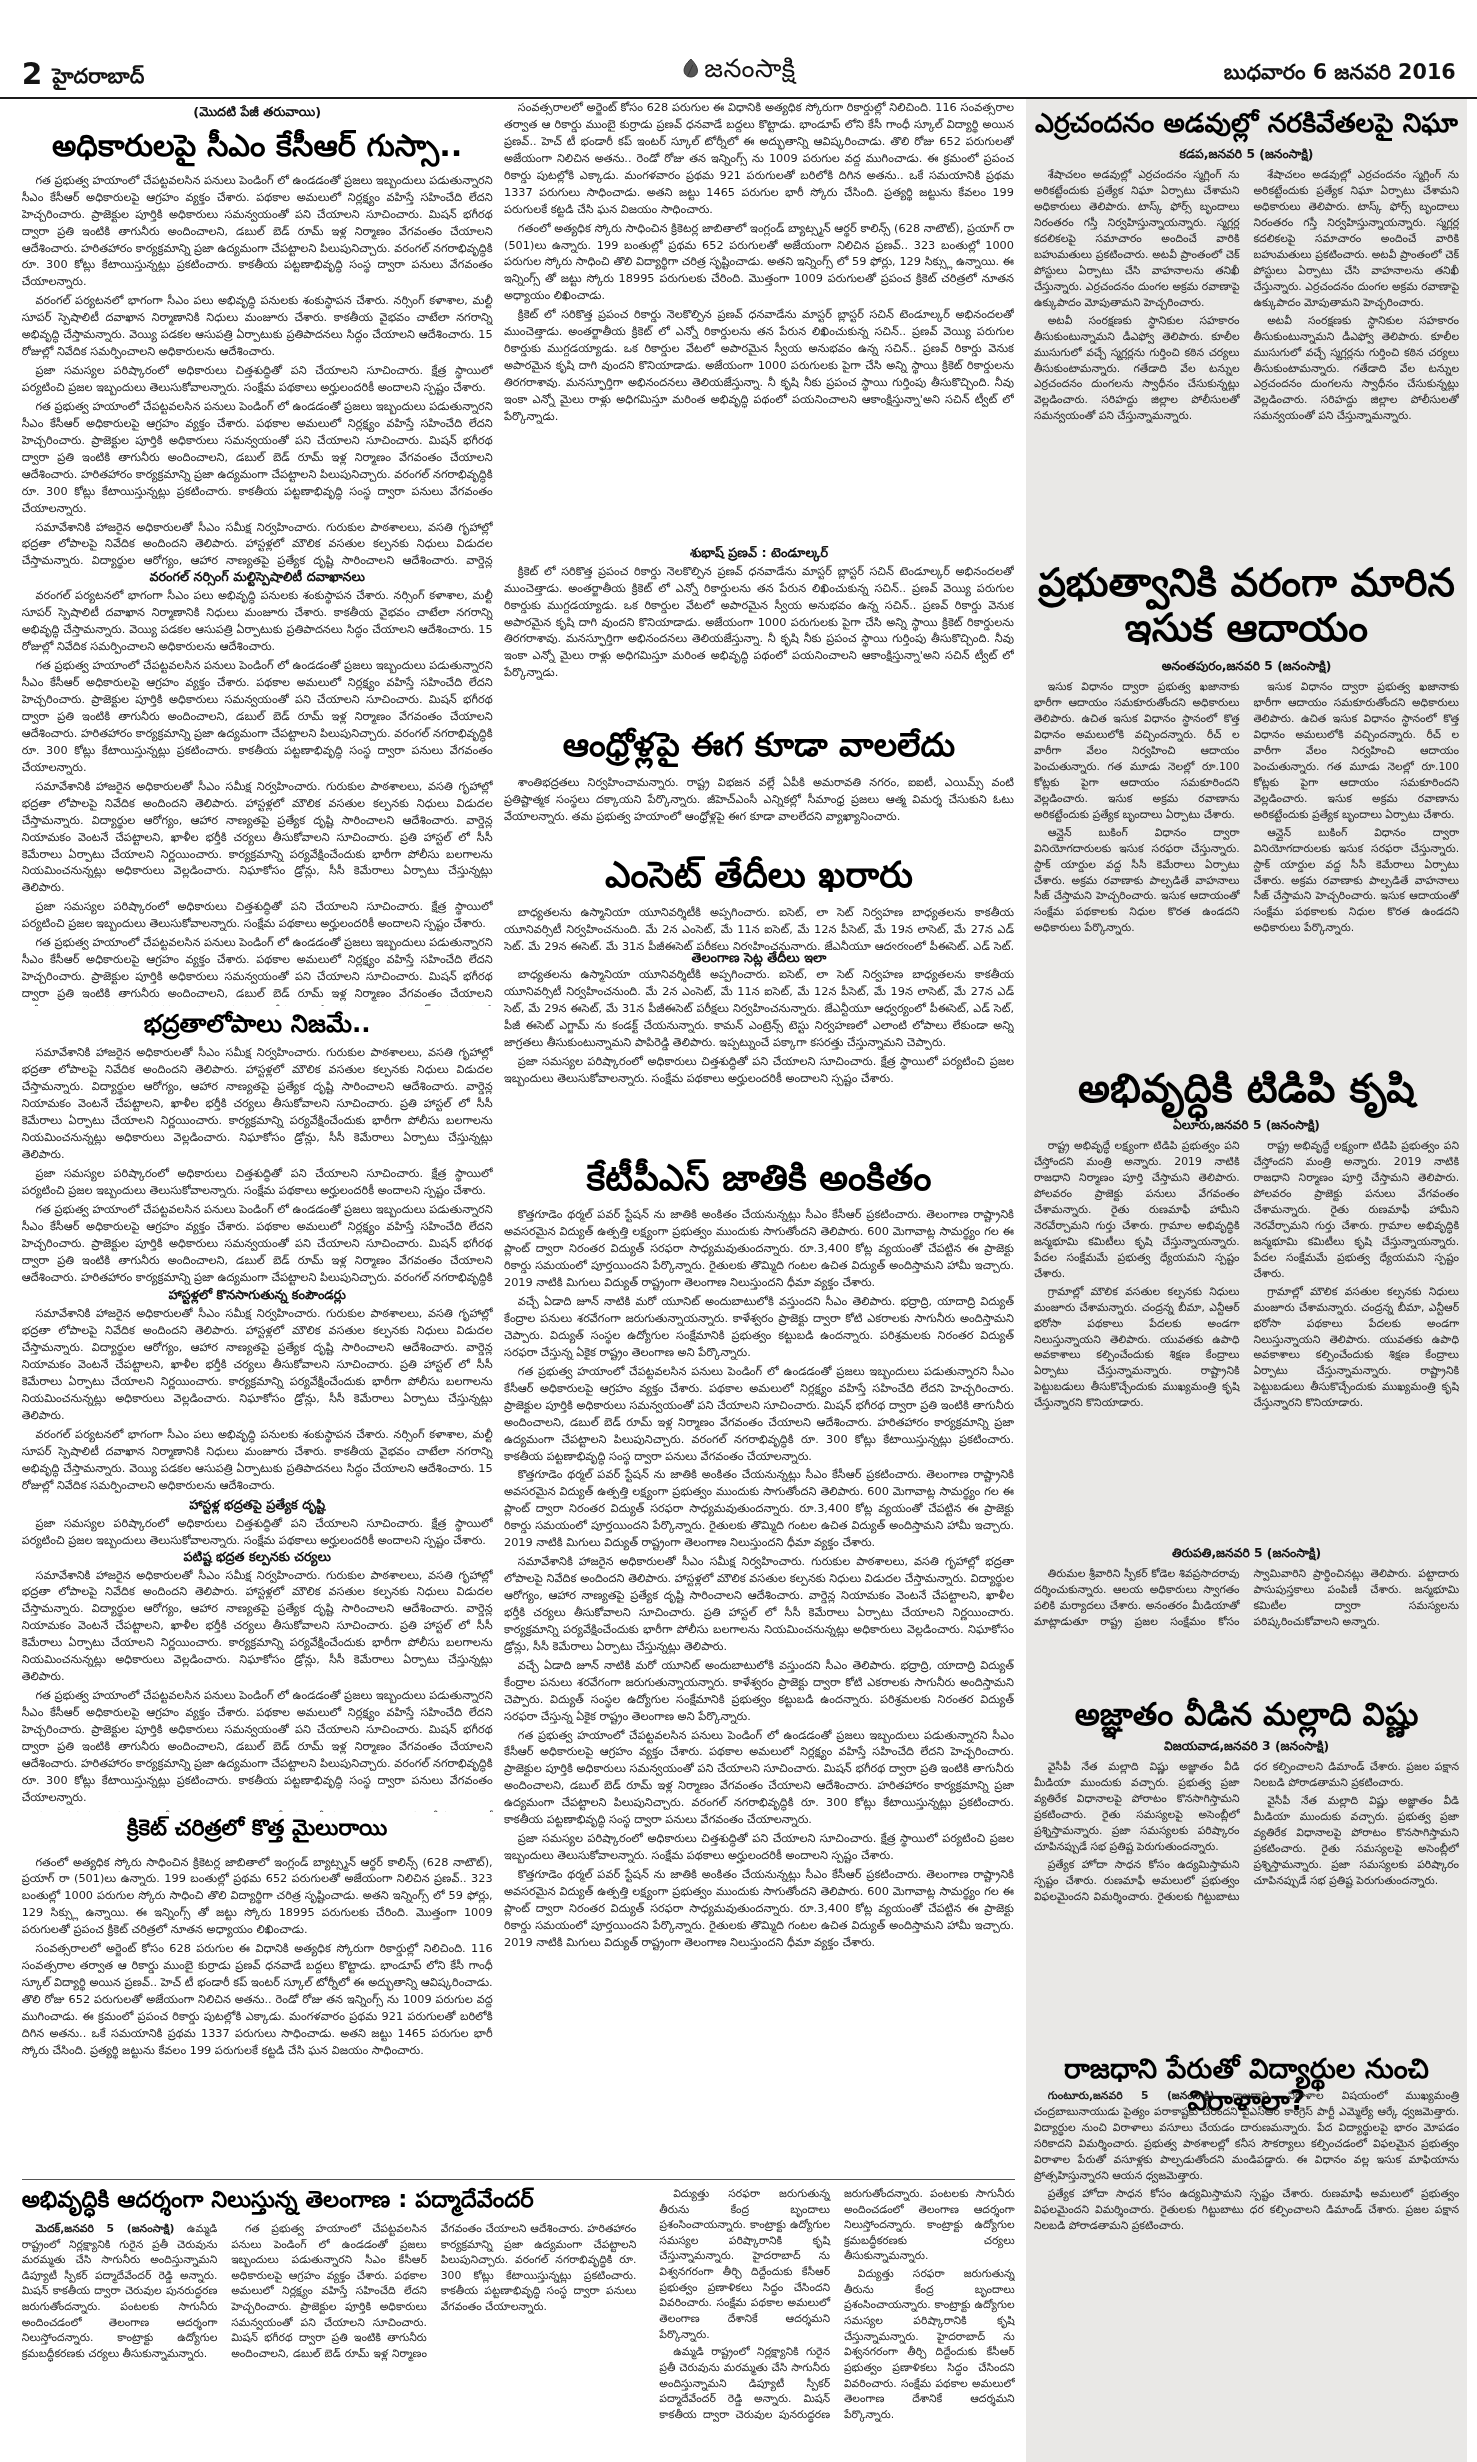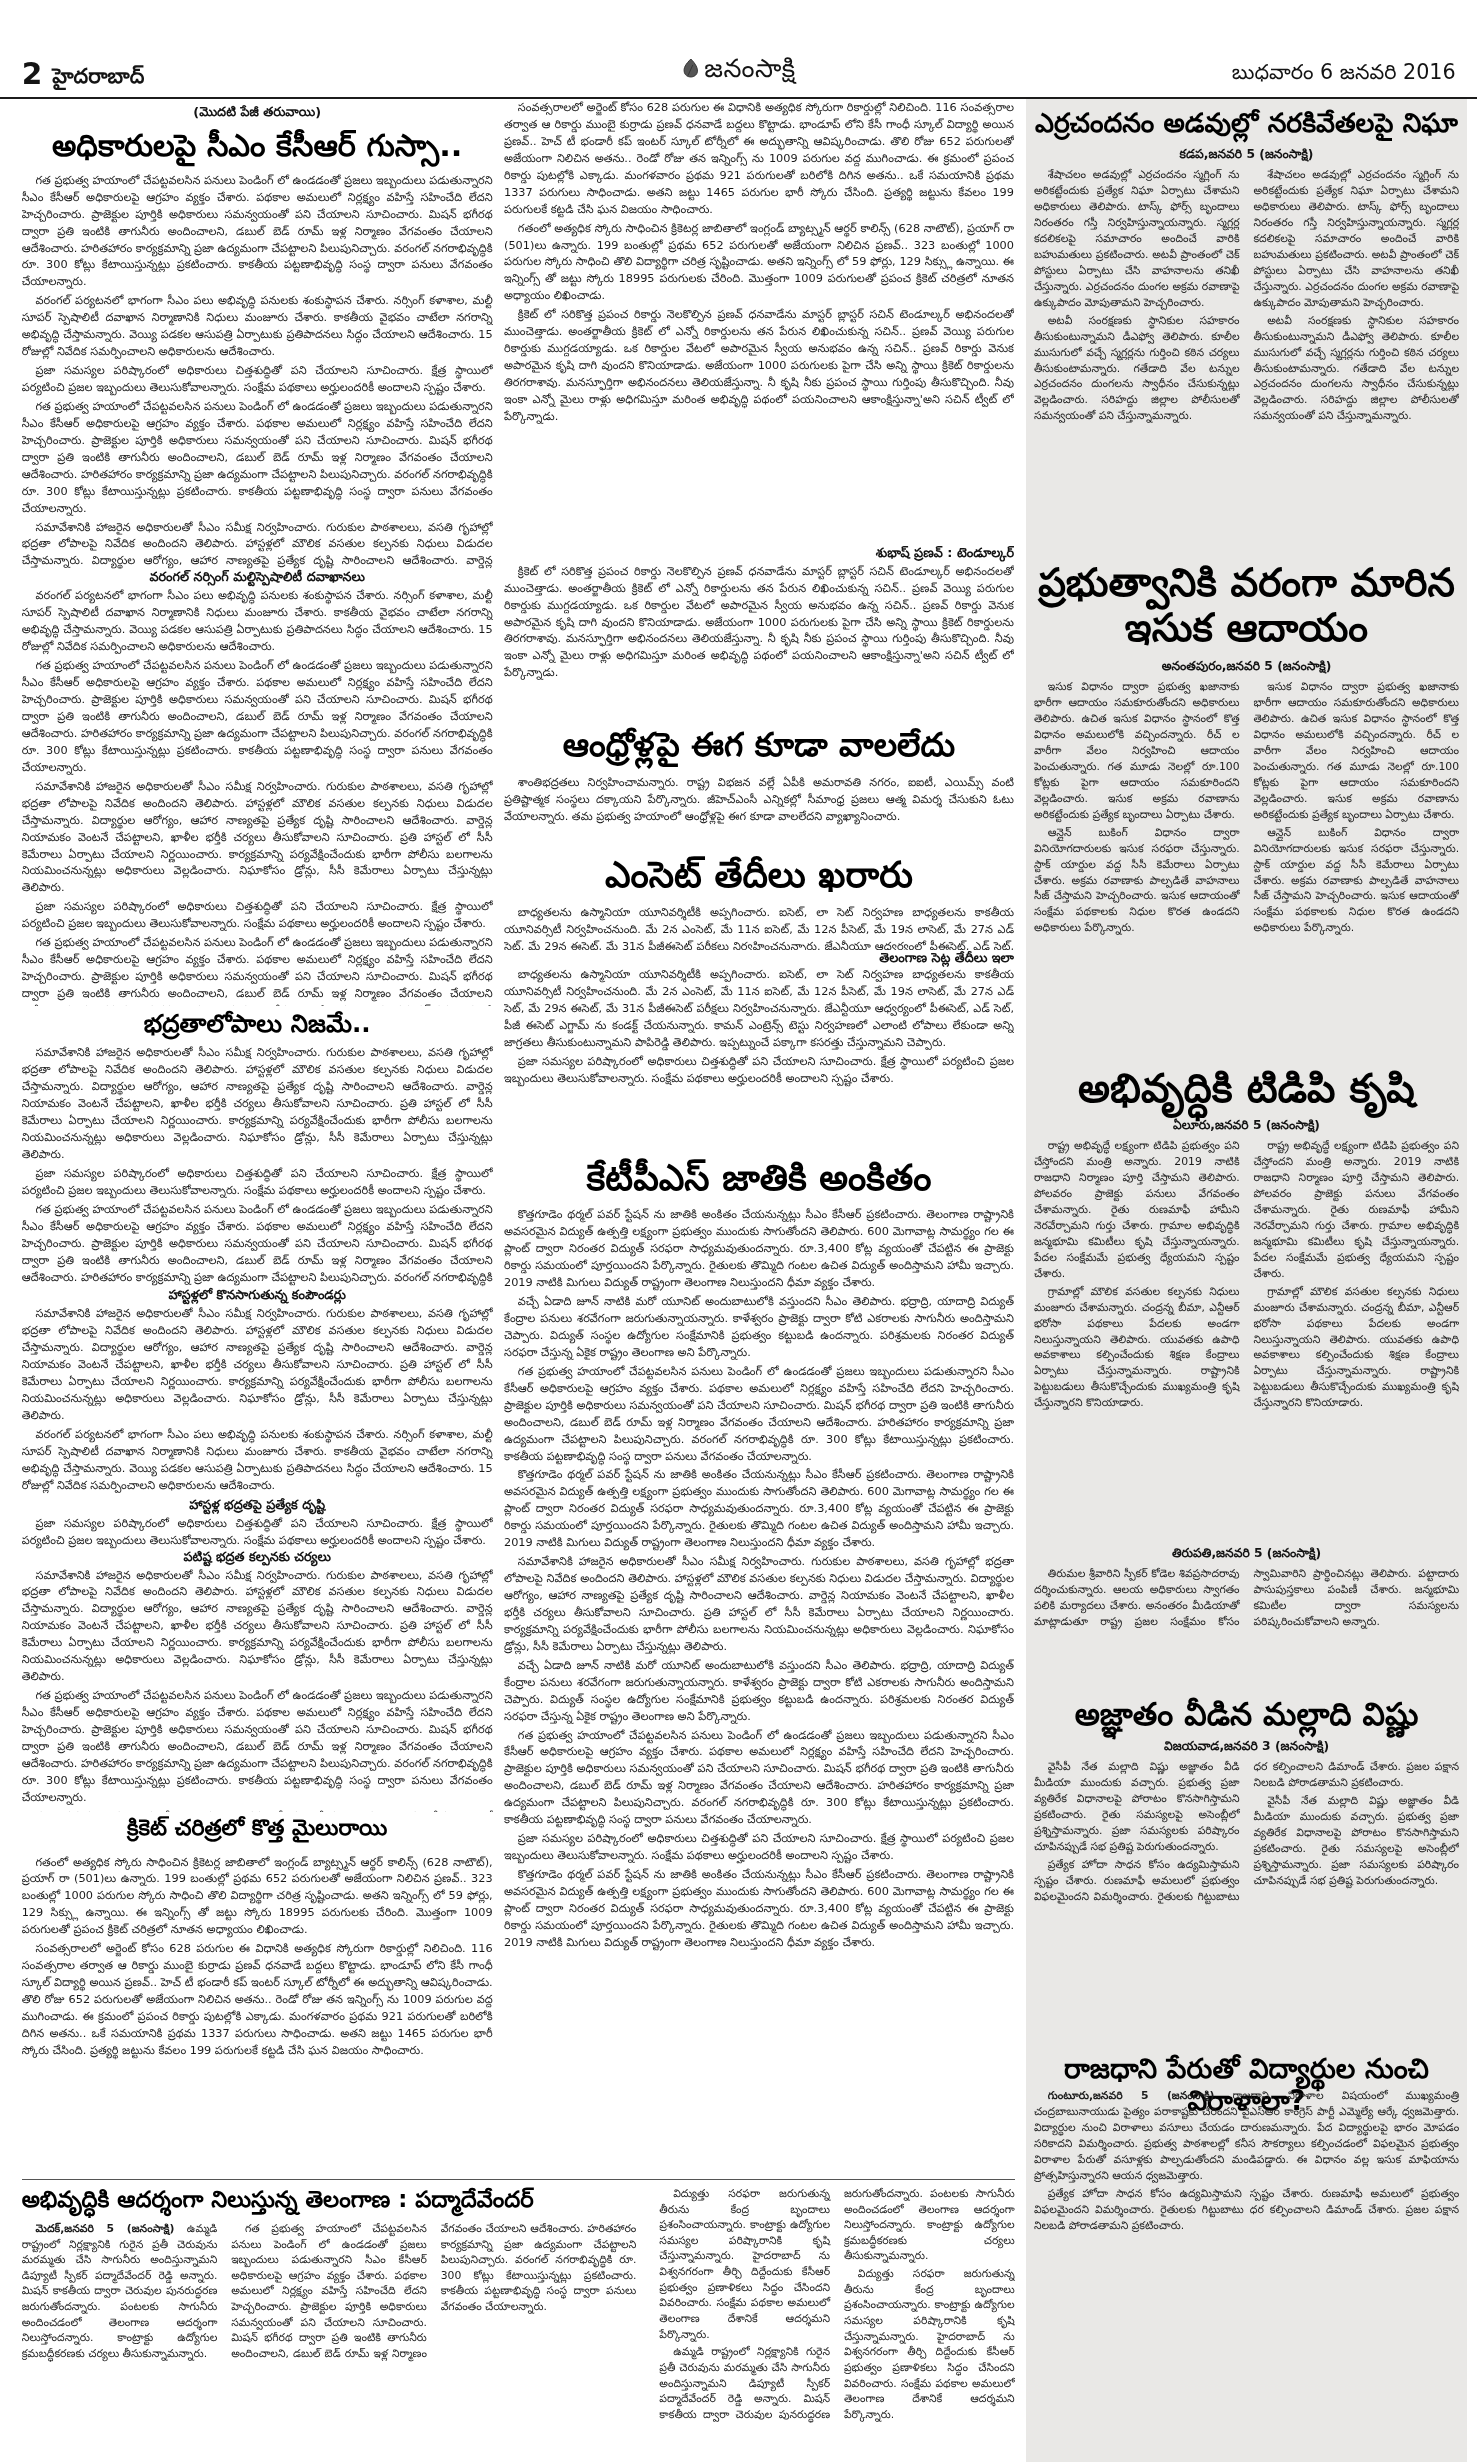--- a/index.html
+++ b/index.html
@@ -8,28 +8,28 @@
   .page{position:relative;width:1478px;height:2463px;overflow:hidden;background:#fff}
 
   
   .hdr{position:absolute;left:21.7px;top:55px;width:1434px;height:39px;
     display:flex;align-items:flex-end;justify-content:space-between;padding-bottom:4.9px}
   .hdr-left{display:flex;align-items:flex-end;gap:9.9px}
   .pageno{font-size:29.6px;font-weight:bold;line-height:1}
   .city{font-size:20.7px;font-weight:bold;line-height:1.15}
   .masthead{display:flex;align-items:center;gap:4.9px;position:absolute;left:50%;transform:translateX(-50%);bottom:4.9px}
   .masthead .mh-txt{font-size:25.6px;font-weight:normal;letter-spacing:0.5px}
-  .date{font-size:20.7px;font-weight:normal}
+  .date{font-size:20.7px;font-weight:bold}
   .hdr-rule{position:absolute;left:0;top:97px;width:1478px;height:0;border-top:2px solid #1c1c1c}
 
   
   .bt{font-size:11.3px;line-height:1.5;text-align:justify;overflow:hidden;color:#1b1b1b}
   .bt p{text-indent:13.8px;margin-bottom:2px}
   .sub{font-weight:bold;font-size:12.8px;text-align:center;overflow:hidden;white-space:nowrap}
-  .sub.left{text-align:right}
+  .sub.left{text-align:center}
   .dl{font-weight:bold;font-size:12.3px;text-align:center;margin:2px 0 3px}
 
   
   .col-left{position:absolute;left:21.7px;top:100px;width:471px;height:2075px;overflow:hidden}
   .col-mid{position:absolute;left:504px;top:100px;width:510px;height:2073px;overflow:hidden}
   .rail{position:absolute;left:1026px;top:99px;width:441px;height:2364px;
     background:#e9e8e6;padding:8.9px 7.9px;overflow:hidden}
   .band{position:absolute;left:21.7px;top:2179px;width:993px;height:282px;
     border-top:1px solid #555;padding-top:5.9px;display:flex;gap:23px;overflow:hidden}
 

